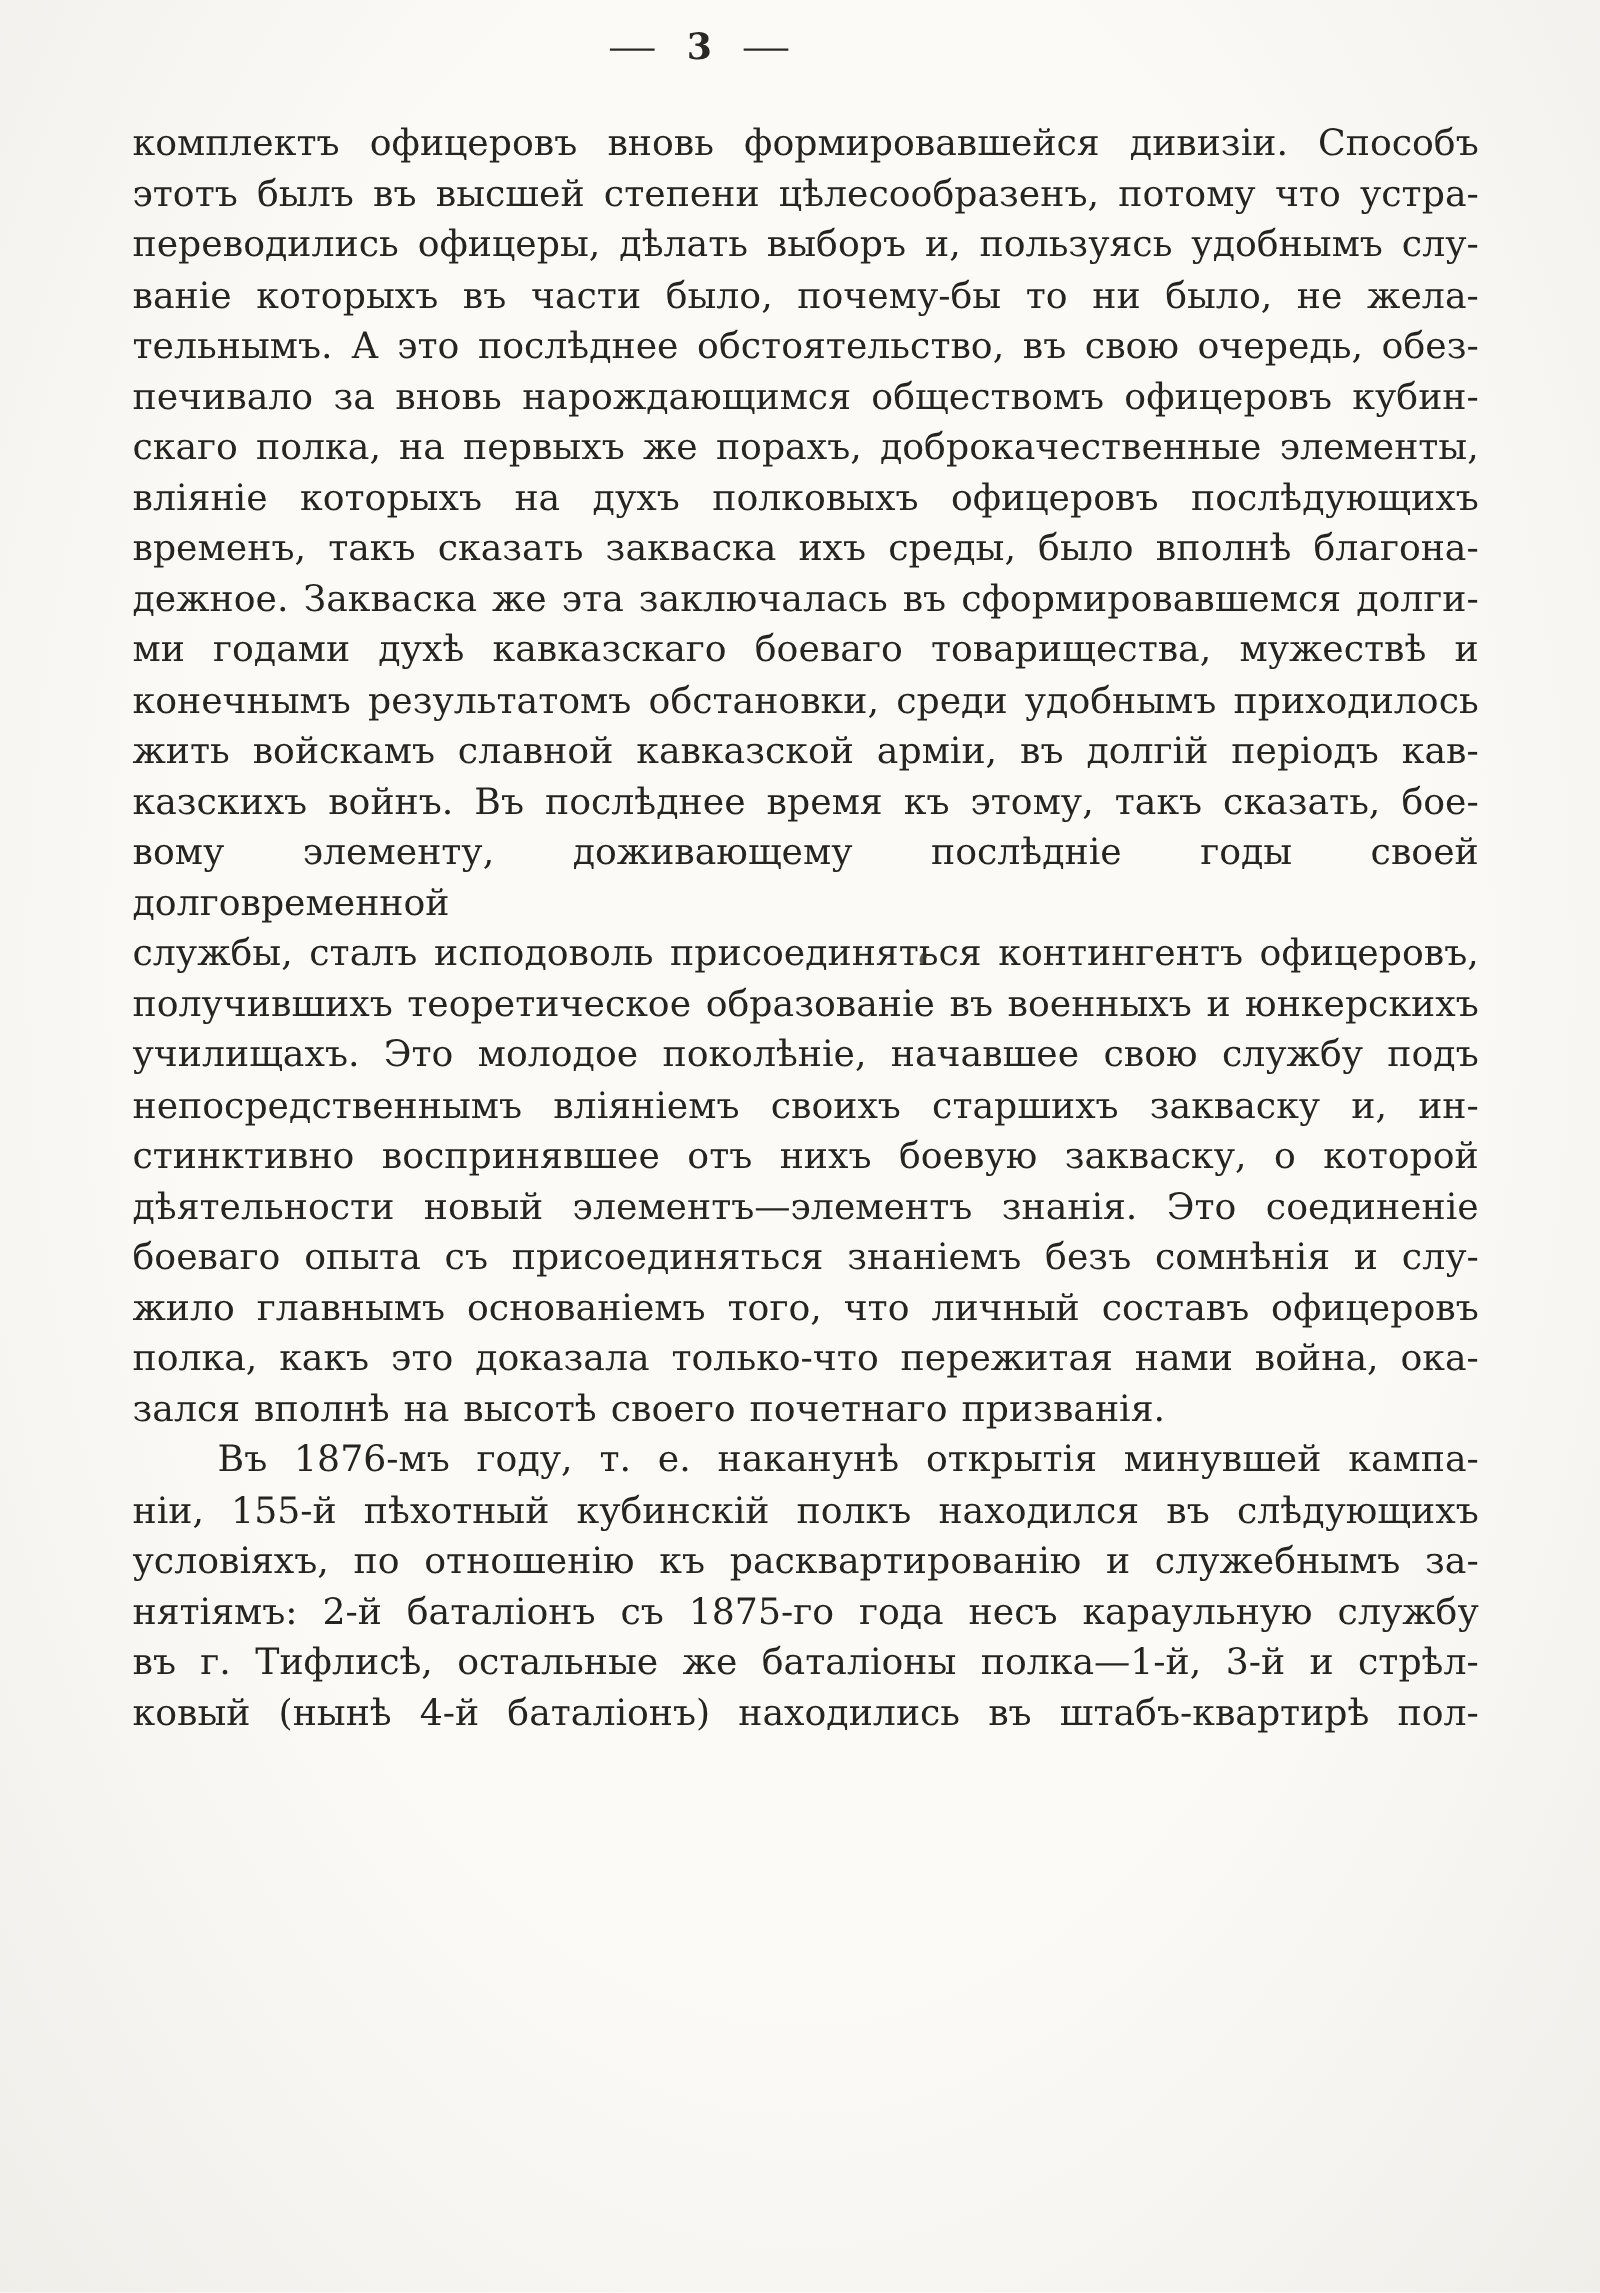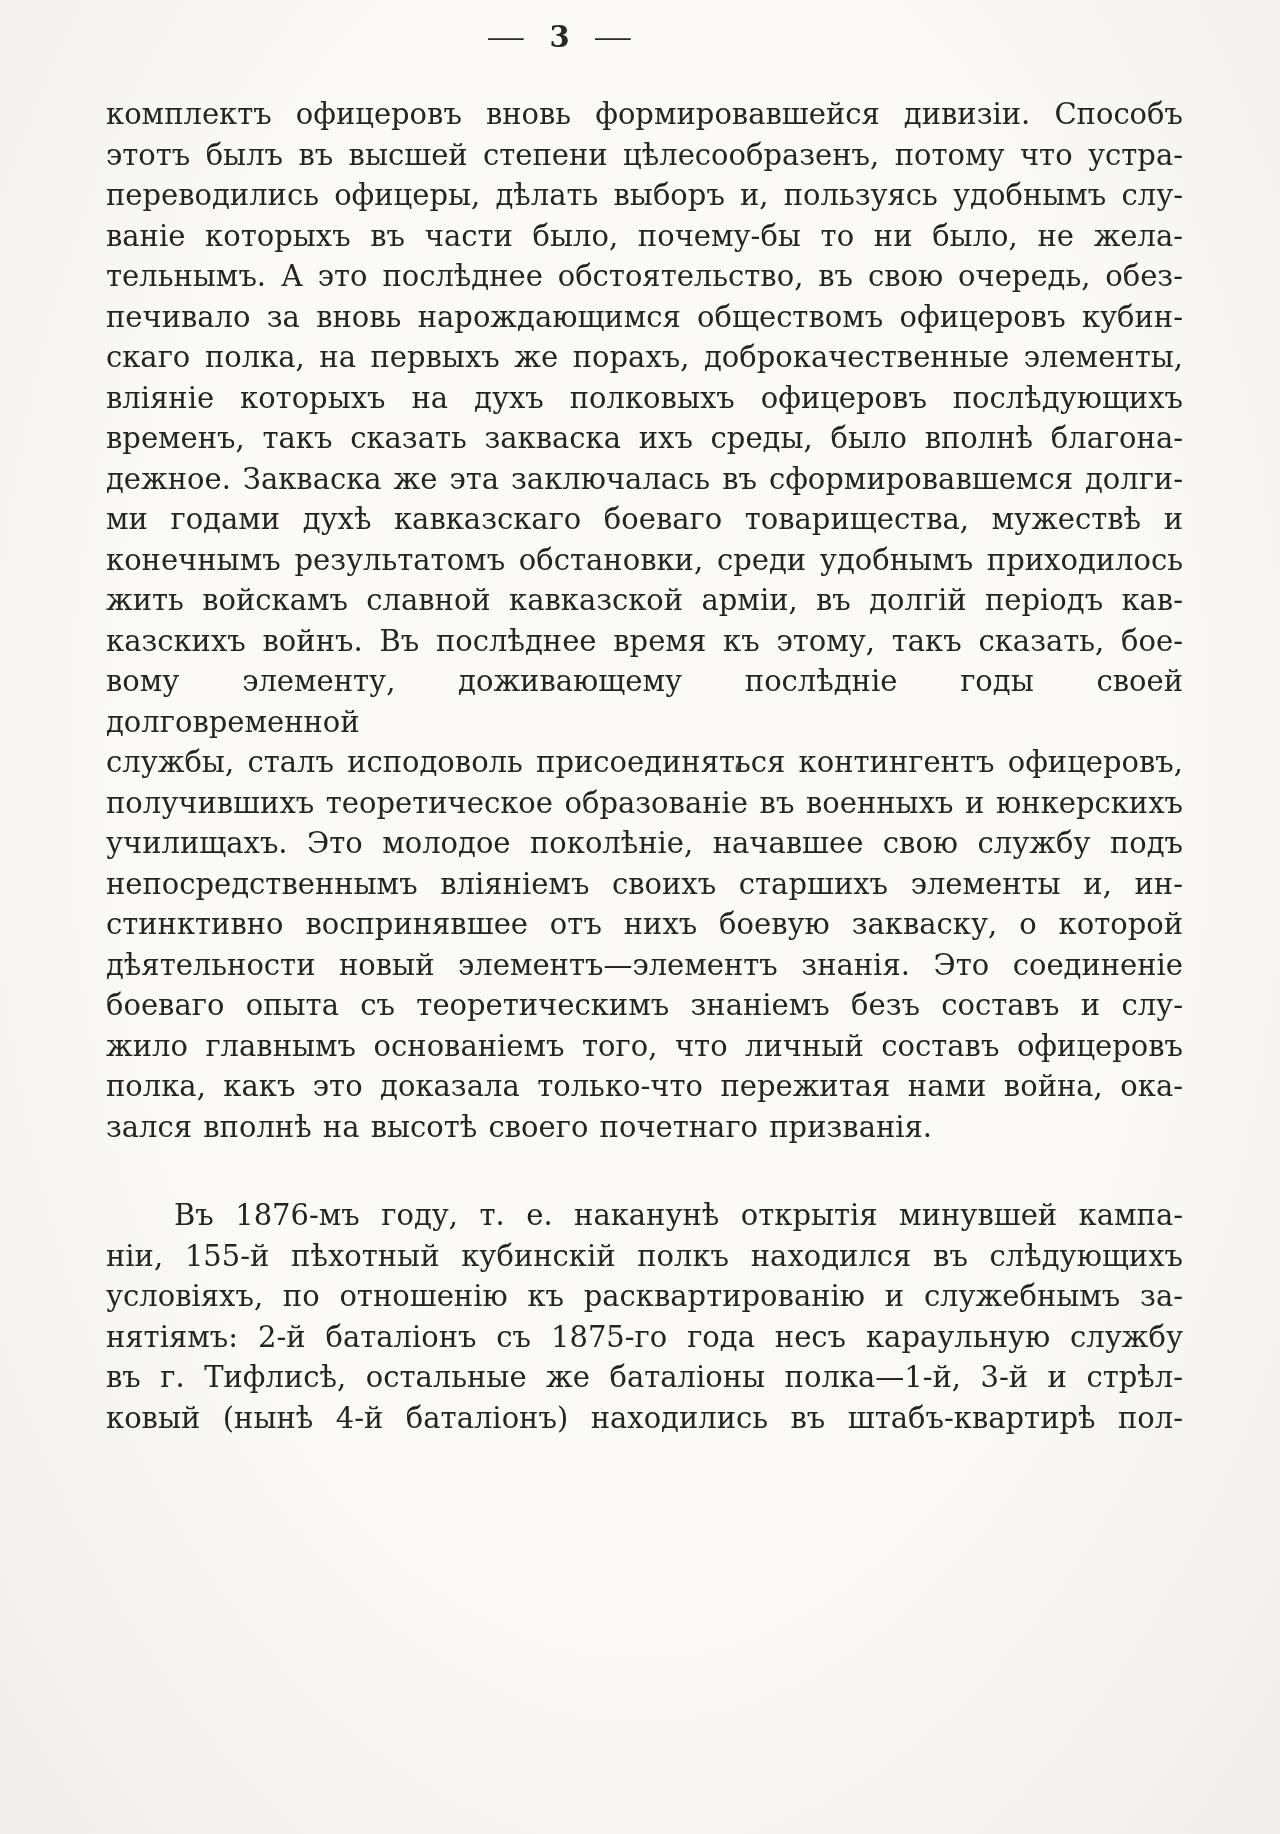--- a/index.html
+++ b/index.html
@@ -57,21 +57,20 @@
     text-align-last: justify;
     -moz-text-align-last: justify;
     white-space: normal;
   }
   .line.last-left {
     text-align-last: left;
     -moz-text-align-last: left;
   }
   .line.indent {
     text-indent: 68px;
-    margin-top: 48px;
   }
   .ink-speck {
     position: absolute;
     left: 736px;
     top: 762px;
     width: 5px;
     height: 9px;
     background: #3a342c;
     border-radius: 50% 40% 60% 50%;
     transform: rotate(18deg);
@@ -100,24 +99,24 @@
         <div class="line">временъ, такъ сказать закваска ихъ среды, было вполнѣ благона-</div>
         <div class="line">дежное. Закваска же эта заключалась въ сформировавшемся долги-</div>
         <div class="line">ми годами духѣ кавказскаго боеваго товарищества, мужествѣ и</div>
         <div class="line">конечнымъ результатомъ обстановки, среди удобнымъ приходилось</div>
         <div class="line">жить войскамъ славной кавказской арміи, въ долгій періодъ кав-</div>
         <div class="line">казскихъ войнъ. Въ послѣднее время къ этому, такъ сказать, бое-</div>
         <div class="line">вому элементу, доживающему послѣдніе годы своей долговременной</div>
         <div class="line">службы, сталъ исподоволь присоединяться контингентъ офицеровъ,</div>
         <div class="line">получившихъ теоретическое образованіе въ военныхъ и юнкерскихъ</div>
         <div class="line">училищахъ. Это молодое поколѣніе, начавшее свою службу подъ</div>
-        <div class="line">непосредственнымъ вліяніемъ своихъ старшихъ элементы и, ин-</div>
+        <div class="line">непосредственнымъ вліяніемъ своихъ старшихъ закваску и, ин-</div>
         <div class="line">стинктивно воспринявшее отъ нихъ боевую закваску, о которой</div>
         <div class="line">дѣятельности новый элементъ—элементъ знанія. Это соединеніе</div>
-        <div class="line">боеваго опыта съ теоретическимъ знаніемъ безъ составъ и слу-</div>
+        <div class="line">боеваго опыта съ присоединяться знаніемъ безъ сомнѣнія и слу-</div>
         <div class="line">жило главнымъ основаніемъ того, что личный составъ офицеровъ</div>
         <div class="line">полка, какъ это доказала только-что пережитая нами война, ока-</div>
         <div class="line last-left">зался вполнѣ на высотѣ своего почетнаго призванія.</div>
       </div>
       <div class="paragraph">
         <div class="line indent">Въ 1876-мъ году, т. е. наканунѣ открытія минувшей кампа-</div>
         <div class="line">ніи, 155-й пѣхотный кубинскій полкъ находился въ слѣдующихъ</div>
         <div class="line">условіяхъ, по отношенію къ расквартированію и служебнымъ за-</div>
         <div class="line">нятіямъ: 2-й баталіонъ съ 1875-го года несъ караульную службу</div>
         <div class="line">въ г. Тифлисѣ, остальные же баталіоны полка—1-й, 3-й и стрѣл-</div>

